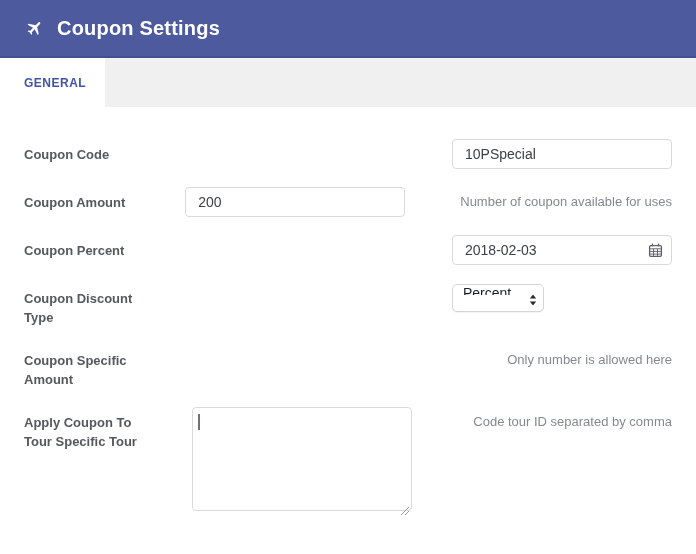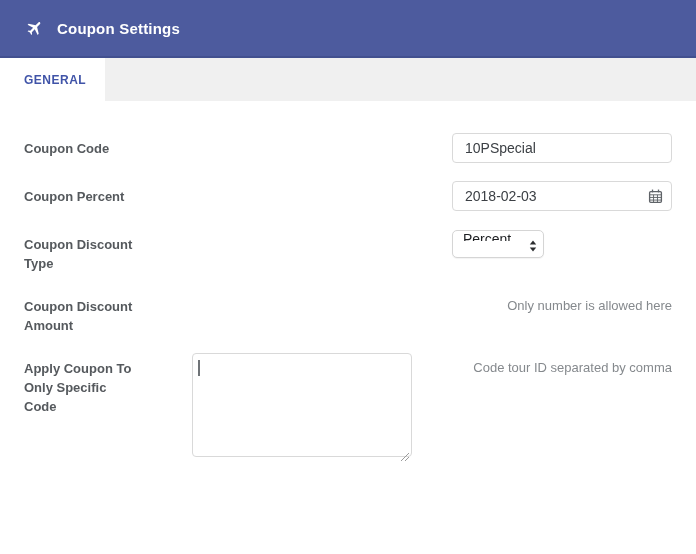--- a/index.html
+++ b/index.html
@@ -18,27 +18,27 @@
     align-items: center;
     padding-left: 26px;
   }
   .header .plane {
     width: 18px; height: 18px;
     display: inline-flex;
     margin-right: 13px;
   }
   .header .title {
     color: #ffffff;
-    font-size: 15px;
+    font-size: 20px;
     font-weight: bold;
     letter-spacing: .2px;
   }
   
   .tabbar {
-    height: 43px;
+    height: 49px;
     background: #f0f0f0;
     display: flex;
   }
   .tab {
     width: 105px;
     height: 100%;
     background: #ffffff;
     display: flex;
     align-items: center;
     padding-left: 24px;
@@ -170,20 +170,27 @@
 
 <div class="form">
 
   <div class="row">
     <div class="lbl">Coupon Code</div>
     <div class="fieldcol">
       <input class="txt" type="text" value="10PSpecial" style="">
     </div>
   </div>
 
+  <div class="row">
+    <div class="lbl">Coupon Amount</div>
+    <div class="fieldcol">
+      <input class="txt" type="text" value="200" style="">
+    </div>
+    <div class="help">Number of coupon available for uses</div>
+  </div>
 
   <div class="row">
     <div class="lbl">Coupon Percent</div>
     <div class="fieldcol">
       <input class="txt" type="text" value="2018-02-03" style="">
       <span class="cal-icon">
         <svg viewBox="0 0 16 16" width="15" height="15">
           <g stroke="#5f6368" fill="none" stroke-width="1.4">
             <rect x="1.7" y="2.7" width="12.6" height="11.6" rx="1.2"></rect>
             <line x1="4.8" y1="0.6" x2="4.8" y2="3.6"></line>
@@ -212,26 +219,26 @@
           <svg viewBox="0 0 8 12" width="8" height="12">
             <path d="M4 0.5 L7.2 4.6 L0.8 4.6 Z" fill="#2a2c2e"></path>
             <path d="M0.8 7.4 L7.2 7.4 L4 11.5 Z" fill="#2a2c2e"></path>
           </svg>
         </span>
       </div>
     </div>
   </div>
 
   <div class="row">
-    <div class="lbl">Coupon Discount Amount</div>
+    <div class="lbl">Coupon Specific Amount</div>
     <div class="help">Only number is allowed here</div>
   </div>
 
   <div class="row">
-    <div class="lbl">Apply Coupon To Only Specific Code</div>
+    <div class="lbl">Apply Coupon To Tour Specific Tour</div>
     <div class="fieldcol">
       <div class="areawrap">
         <textarea class="area" style=""></textarea>
         <span class="caret"></span>
         <span class="grip">
           <svg viewBox="0 0 9 9" width="9" height="9">
             <line x1="1" y1="9" x2="9" y2="1" stroke="#9b9b9b" stroke-width="1"></line>
             <line x1="5" y1="9" x2="9" y2="5" stroke="#9b9b9b" stroke-width="1"></line>
           </svg>
         </span>

